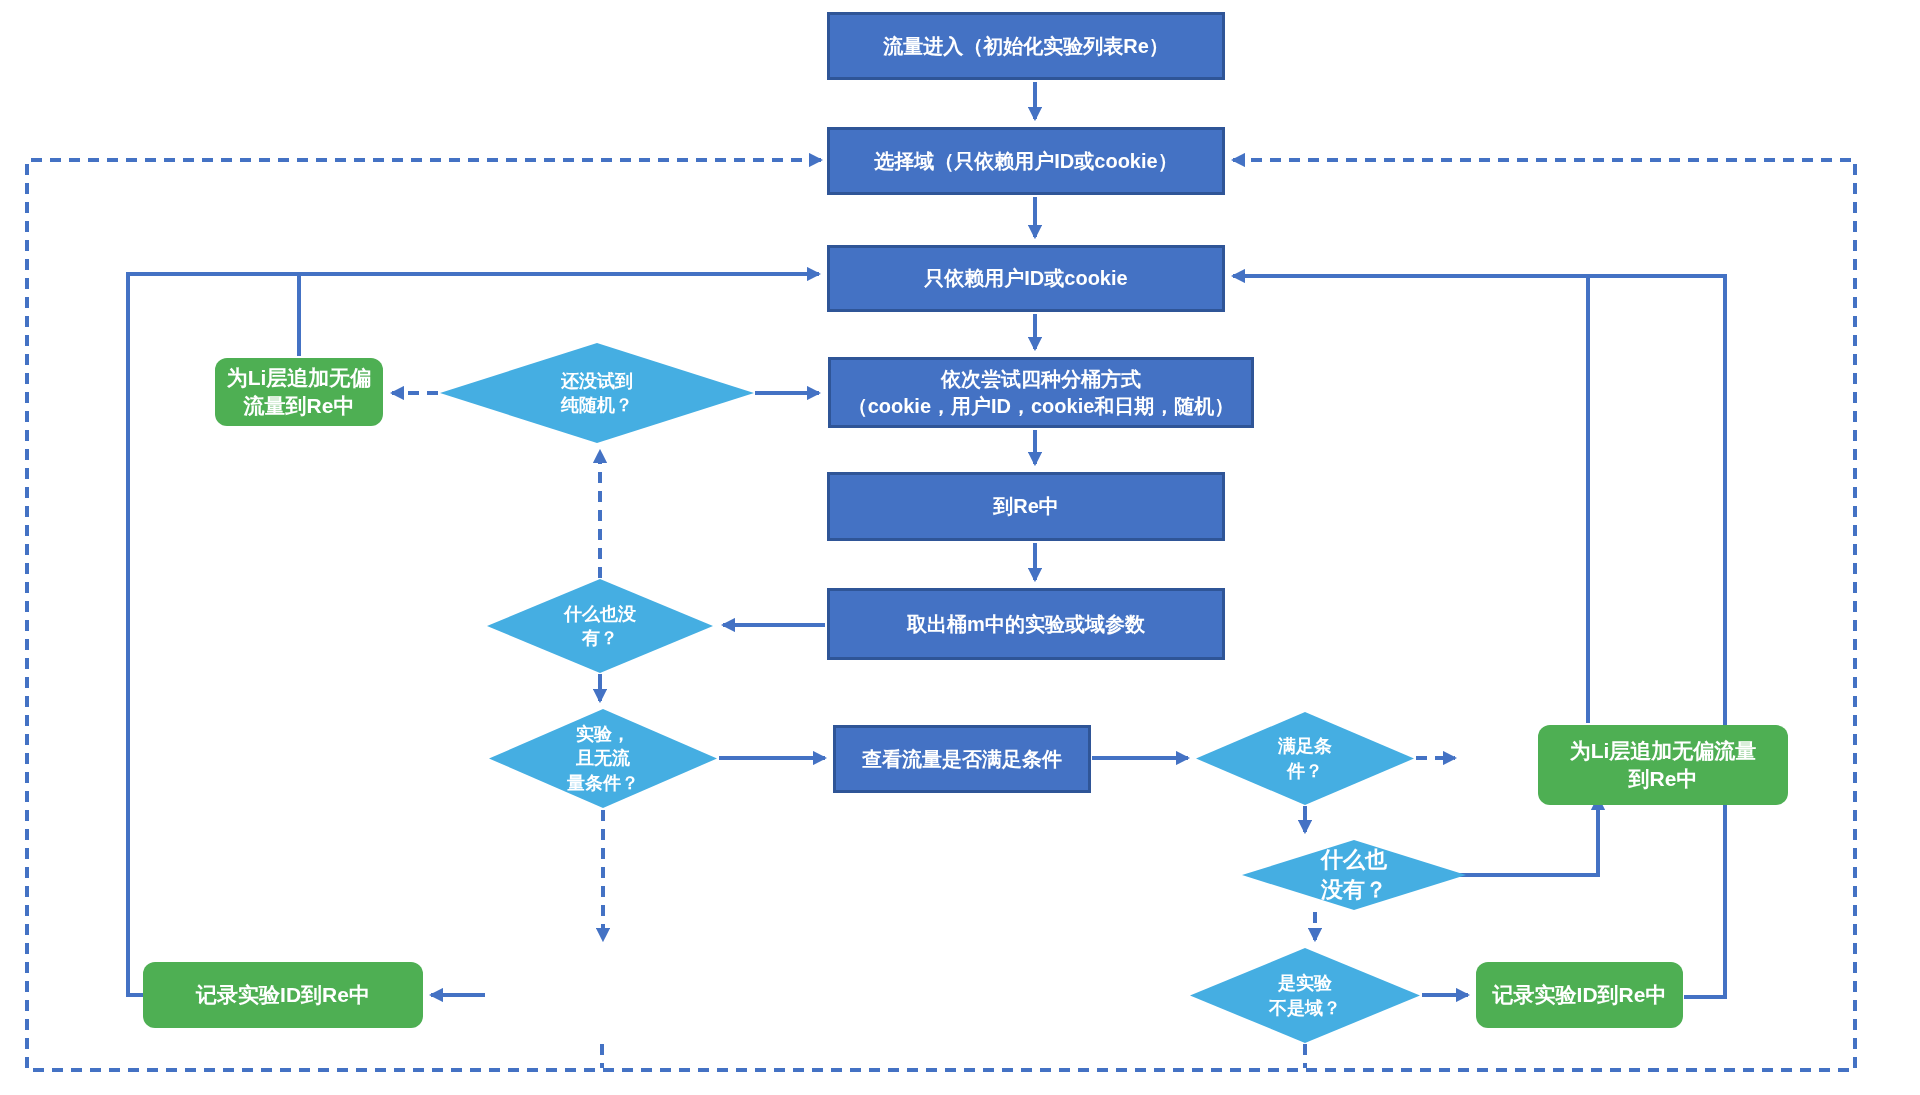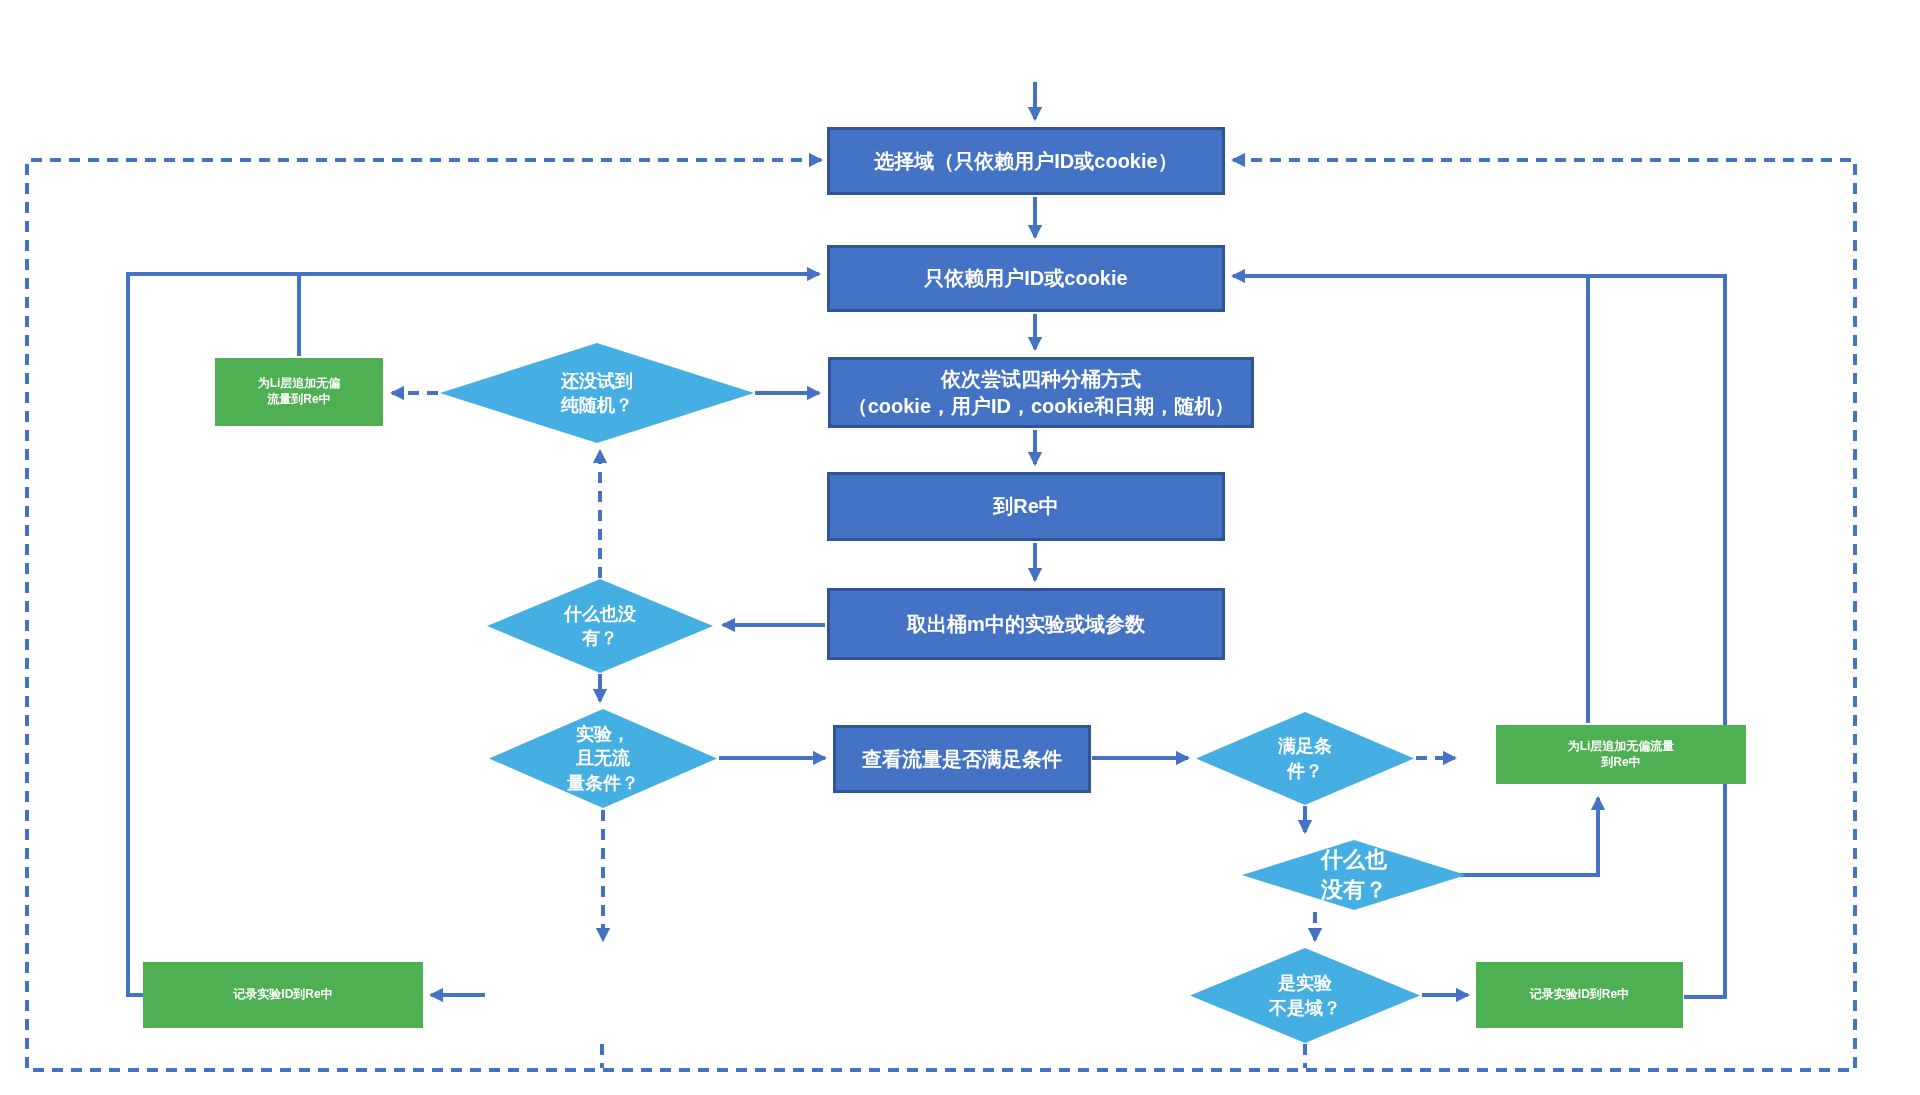--- a/index.html
+++ b/index.html
@@ -9,21 +9,21 @@
   }
   #edges{position:absolute;left:0;top:0;width:1920px;height:1095px;}
   .edge{stroke:#4472C4;stroke-width:4;fill:none;}
   .edge.dashed{stroke-dasharray:11 8;}
   .node{
     position:absolute;display:flex;align-items:center;justify-content:center;
     text-align:center;color:#ffffff;font-weight:bold;white-space:pre-line;
     box-sizing:border-box;line-height:1.32;
   }
   .proc{background:#4472C4;border:3px solid #2F5597;font-size:20px;}
-  .gbox{background:#4EAF53;font-size:12px;}
+  .gbox{background:#4EAF53;font-size:21px;border-radius:12px;}
   .diamond{
     background:#45AEE2;font-size:18px;font-weight:bold;line-height:1.35;
     clip-path:polygon(50% 0,100% 50%,50% 100%,0 50%);
   }
 </style>
 </head>
 <body>
 
 <div id="canvas">
 
@@ -60,20 +60,21 @@
     <path class="edge" d="M1422 995 H1468" marker-end="url(#arr)"></path>
 
     <path class="edge" d="M1684 997 H1725 V276 H1233" marker-end="url(#arr)"></path>
     <path class="edge" d="M1588 723 V276"></path>
 
     <path class="edge dashed" d="M821 160 H27 V1070 H1855 V160 H1233" marker-start="url(#arr)" marker-end="url(#arr)"></path>
     <path class="edge dashed" d="M602 1044 V1068"></path>
     <path class="edge dashed" d="M1305 1044 V1068"></path>
   </svg>
 
+  <div class="node proc" style="left:827px;top:12px;width:398px;height:68px;">流量进入（初始化实验列表Re）</div>
   <div class="node proc" style="left:827px;top:127px;width:398px;height:68px;">选择域（只依赖用户ID或cookie）</div>
   <div class="node proc" style="left:827px;top:245px;width:398px;height:67px;">只依赖用户ID或cookie</div>
   <div class="node proc" style="left:828px;top:357px;width:426px;height:71px;">依次尝试四种分桶方式
 （cookie，用户ID，cookie和日期，随机）</div>
   <div class="node proc" style="left:827px;top:472px;width:398px;height:69px;">到Re中</div>
   <div class="node proc" style="left:827px;top:588px;width:398px;height:72px;">取出桶m中的实验或域参数</div>
   <div class="node proc" style="left:833px;top:725px;width:258px;height:68px;">查看流量是否满足条件</div>
 
   <div class="node diamond" style="left:440px;top:343px;width:314px;height:100px;">还没试到
 纯随机？</div>
@@ -84,18 +85,18 @@
 量条件？</div>
   <div class="node diamond" style="left:1196px;top:712px;width:218px;height:93px;">满足条
 件？</div>
   <div class="node diamond" style="left:1242px;top:840px;width:224px;height:70px;font-size:22px;">什么也
 没有？</div>
   <div class="node diamond" style="left:1190px;top:948px;width:230px;height:95px;">是实验
 不是域？</div>
 
   <div class="node gbox" style="left:215px;top:358px;width:168px;height:68px;">为Li层追加无偏
 流量到Re中</div>
-  <div class="node gbox" style="left:1496px;top:725px;width:250px;height:59px;">为Li层追加无偏流量
+  <div class="node gbox" style="left:1538px;top:725px;width:250px;height:80px;">为Li层追加无偏流量
 到Re中</div>
   <div class="node gbox" style="left:143px;top:962px;width:280px;height:66px;">记录实验ID到Re中</div>
   <div class="node gbox" style="left:1476px;top:962px;width:207px;height:66px;">记录实验ID到Re中</div>
 
 </div>
 
 </body></html>

